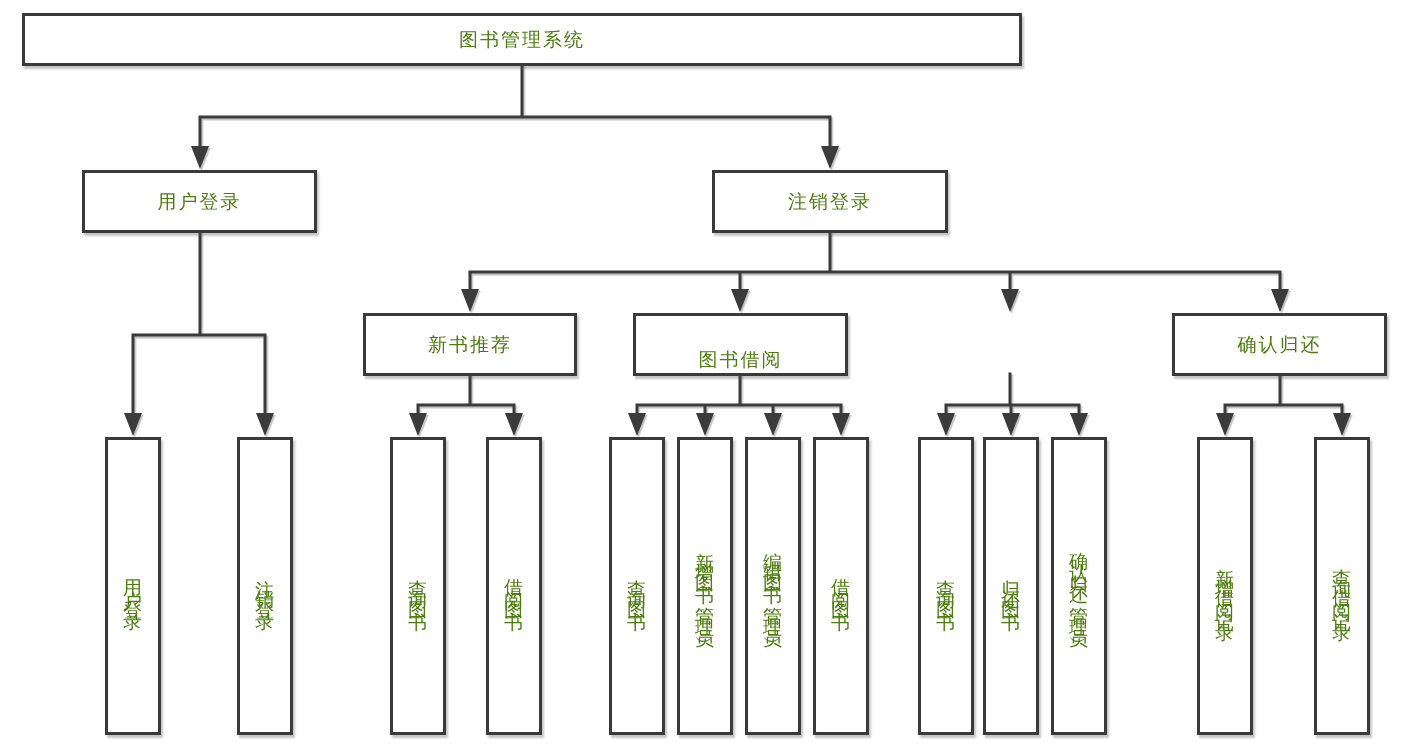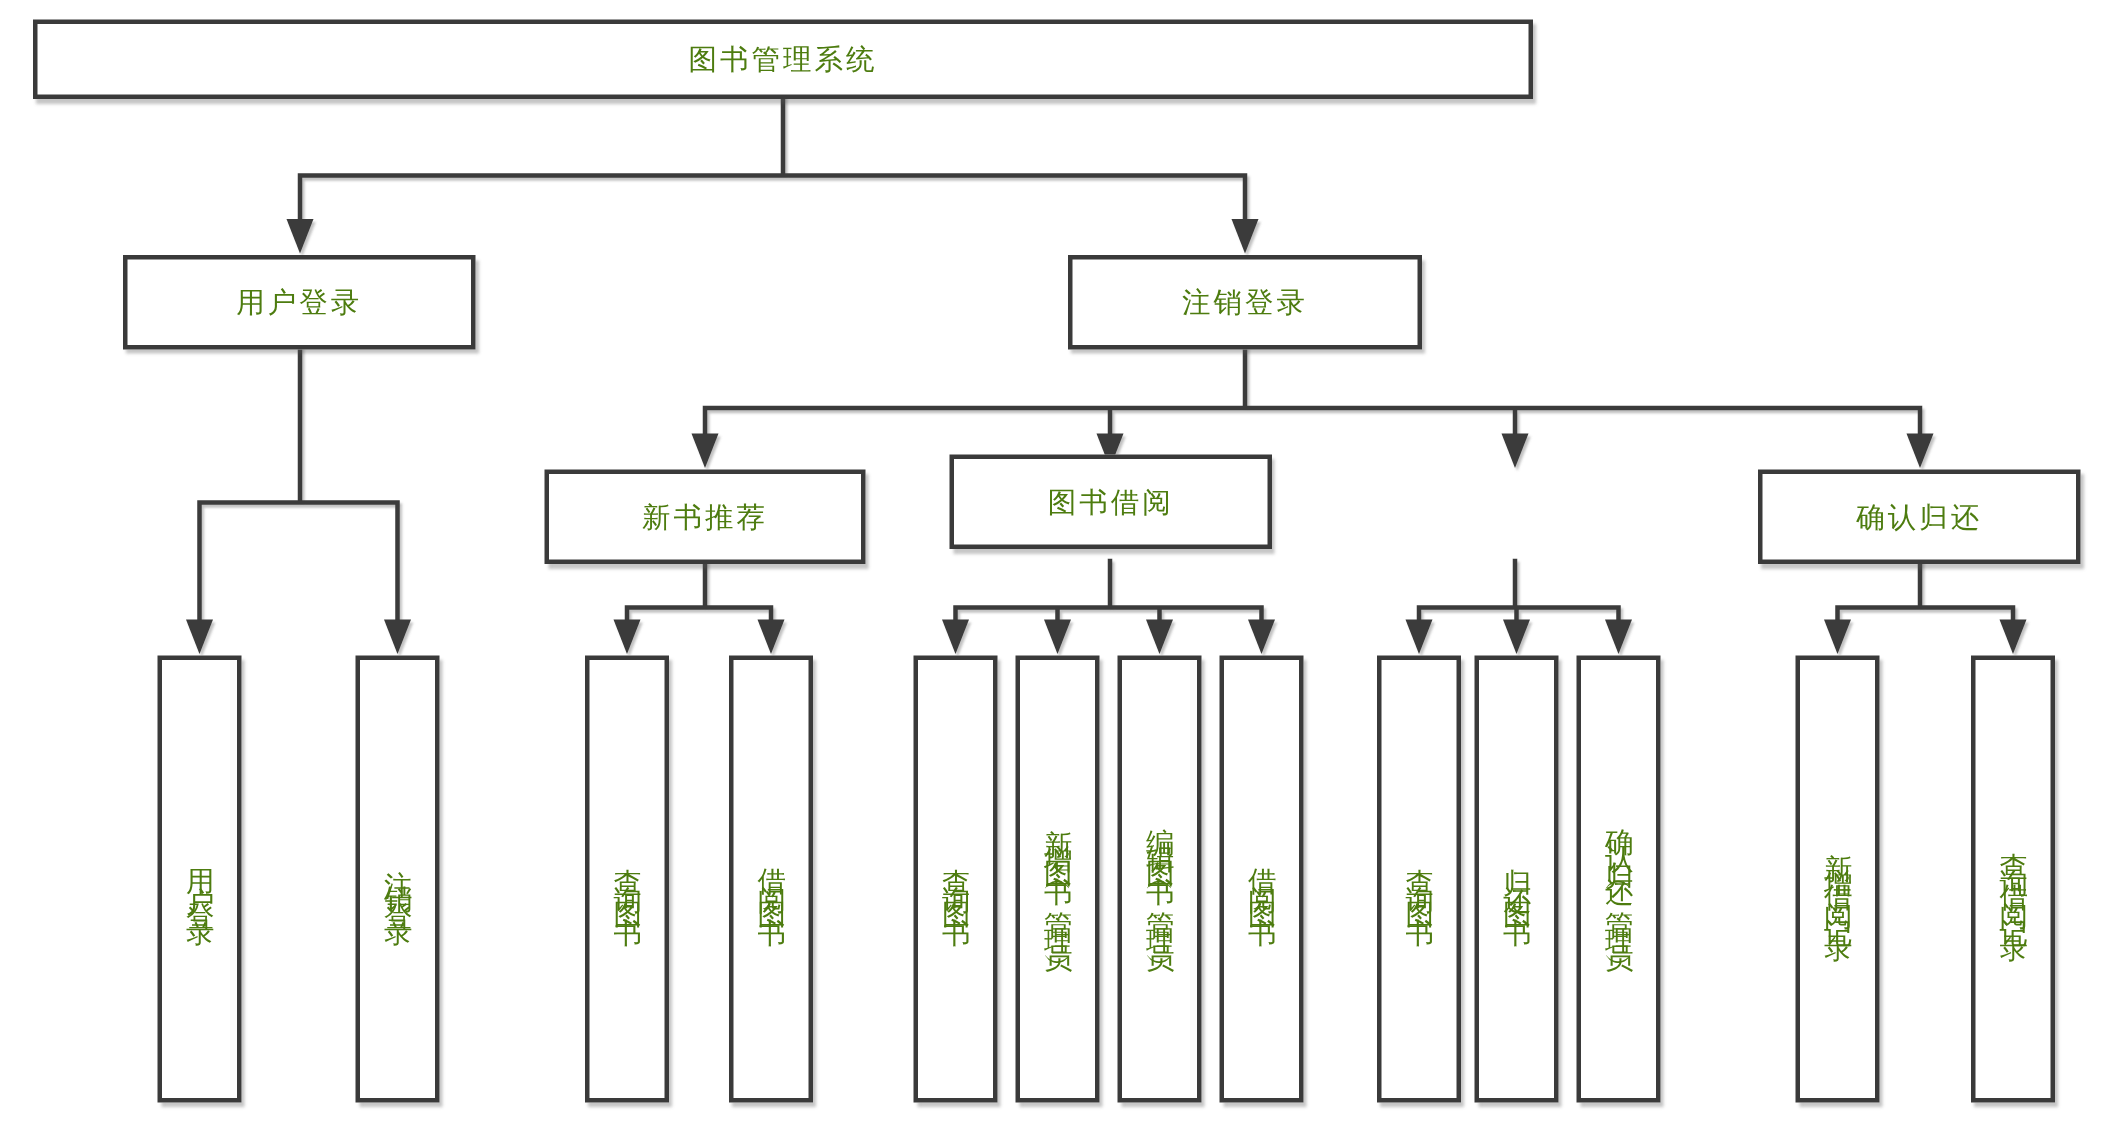--- a/index.html
+++ b/index.html
@@ -103,21 +103,21 @@
   <div class="node h-node" style="left:82px; top:170px; width:235px; height:63px;">
     <span>用户登录</span>
   </div>
   <div class="node h-node" style="left:712px; top:170px; width:236px; height:63px;">
     <span>注销登录</span>
   </div>
 
   <div class="node h-node" style="left:363px; top:313px; width:214px; height:63px;font-family:Liberation Serif, serif;">
     <span>新书推荐</span>
   </div>
-  <div class="node h-node" style="left:633px; top:303px; width:215px; height:63px;">
+  <div class="node h-node" style="left:633px; top:313px; width:215px; height:63px;align-items:flex-end;">
     <span>图书借阅</span>
   </div>
   <div class="node h-node" style="left:1172px; top:313px; width:215px; height:63px;">
     <span>确认归还</span>
   </div>
 
   <div class="node v-node" style="left:105px; top:437px; width:56px; height:298px;">
     <span>用户登录</span>
   </div>
   <div class="node v-node" style="left:237px; top:437px; width:56px; height:298px;">

